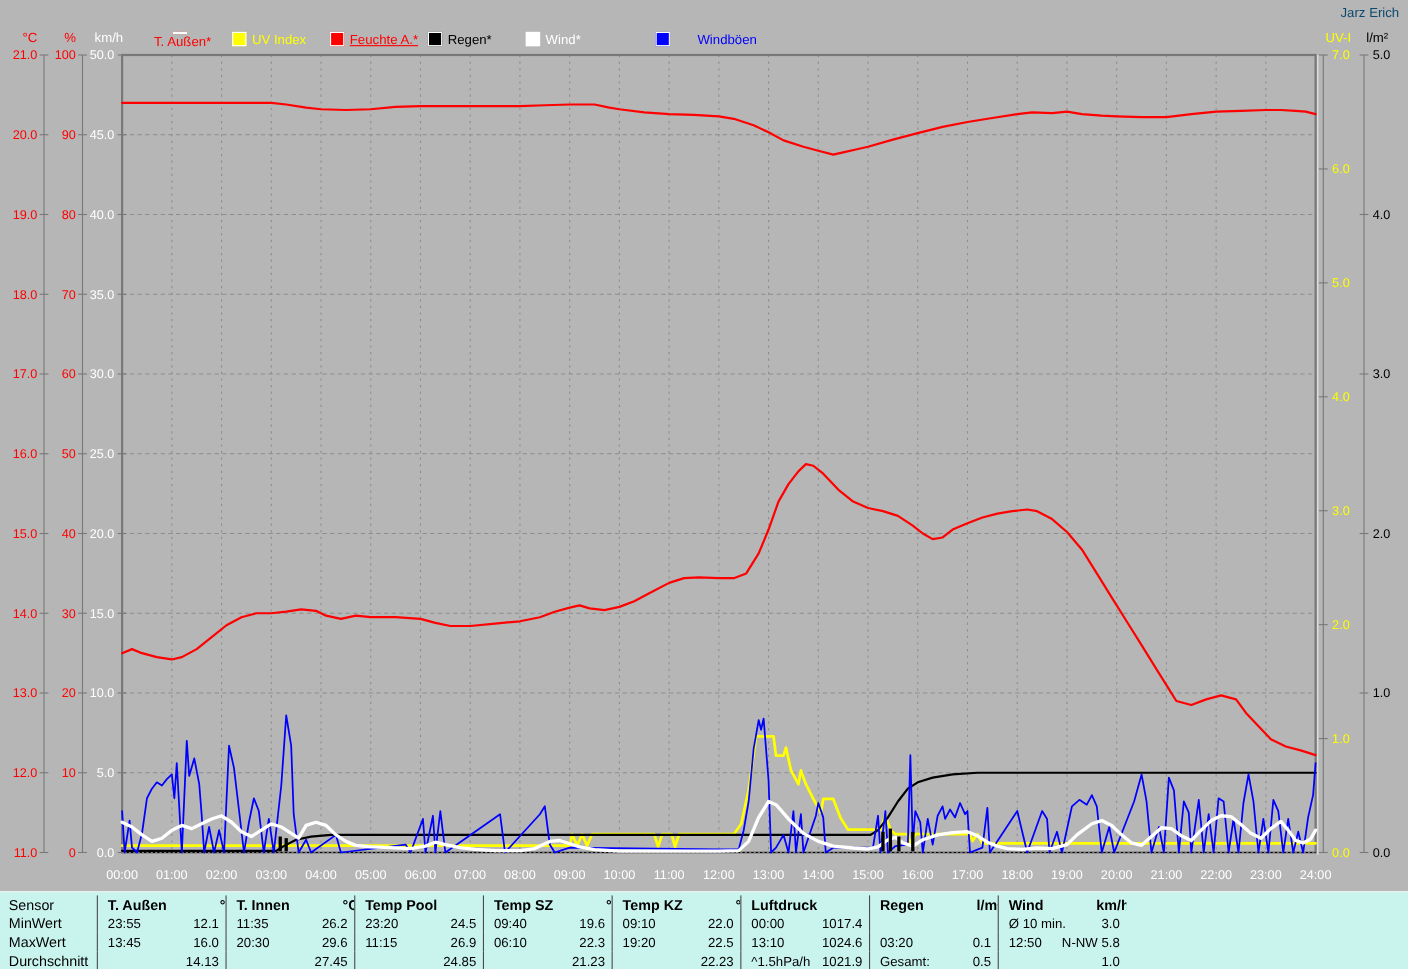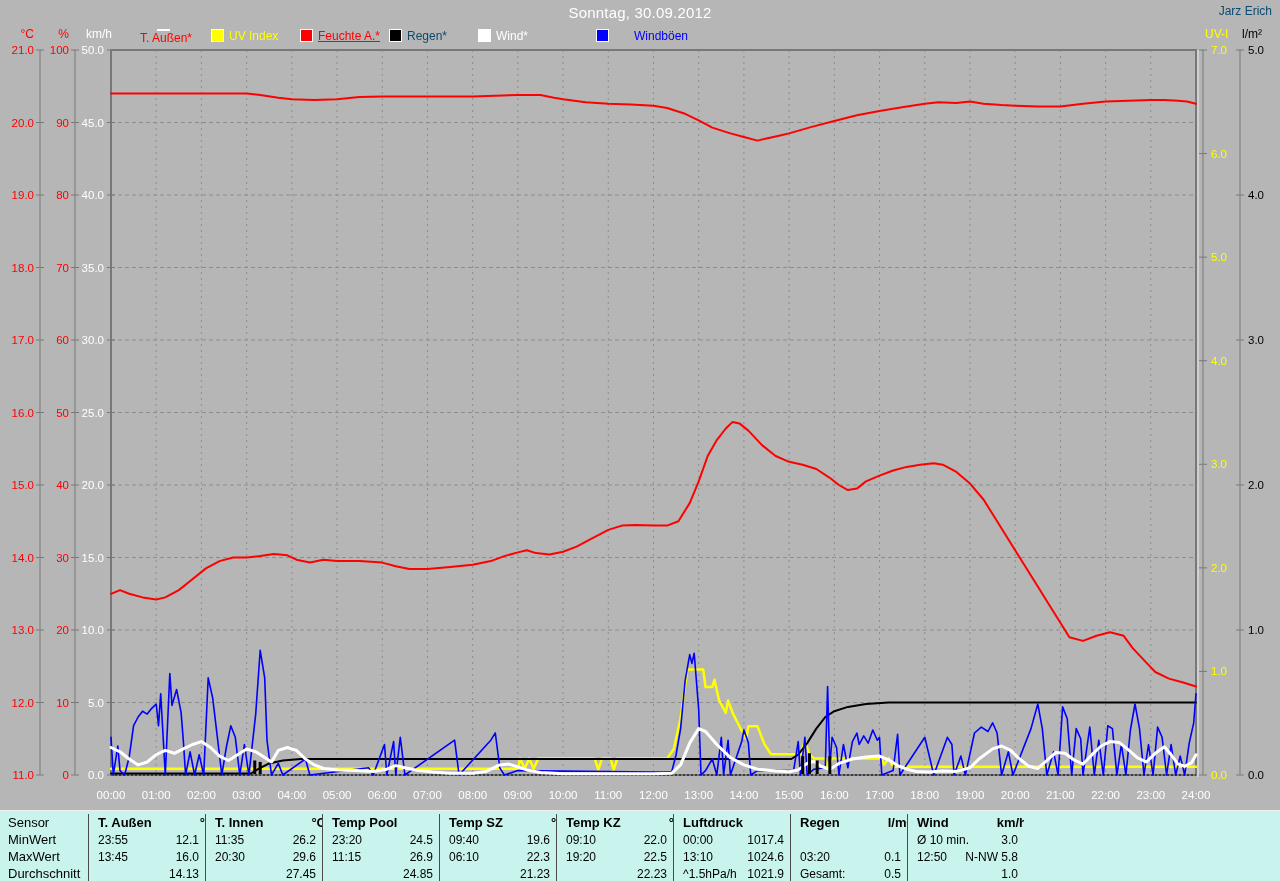--- a/index.html
+++ b/index.html
@@ -20,38 +20,37 @@
   .tcell{display:flex;justify-content:space-between;align-items:center;
        padding:0 6px 0 9px;white-space:nowrap;overflow:hidden;}
   .tsep{border-left:1px solid #4a4a4a;}
   .trowlabel{font-weight:normal;padding-left:8px;display:flex;align-items:center;font-size:13px;}
   .thead{font-weight:bold;font-size:13px;gap:48px;}
 </style>
 </head>
 <body>
 
 <div id="app">
-  <div id="page-title">Sonntag, 30.09.2012</div>
   <div id="author-label">Jarz Erich</div>
   <div id="legend">
       <div class="lg-item" style="left: 140px; flex-direction: column;">
         <span class="lg-sq" style="background: rgb(255, 0, 0);"></span>
         <span style="color: rgb(255, 0, 0);">T. Außen*</span>
       </div>
       <div class="lg-item" style="left: 211px;">
         <span class="lg-sq" style="background: rgb(255, 255, 0);"></span>
         <span style="color: rgb(255, 255, 0);">UV Index</span>
       </div>
       <div class="lg-item" style="left: 300px;">
         <span class="lg-sq" style="background: rgb(255, 0, 0);"></span>
         <span style="color: rgb(255, 0, 0); text-decoration: underline;">Feuchte A.*</span>
       </div>
       <div class="lg-item" style="left: 389px;">
         <span class="lg-sq" style="background: rgb(0, 0, 0);"></span>
-        <span style="color: #0c4a6e;">Regen*</span>
+        <span style="color: #000000;">Regen*</span>
       </div>
       <div class="lg-item" style="left: 478px;">
         <span class="lg-sq" style="background: rgb(255, 255, 255);"></span>
         <span style="color: rgb(255, 255, 255);">Wind*</span>
       </div>
       <div class="lg-item" style="left: 596px; gap: 20px;">
         <span class="lg-sq" style="background: rgb(0, 0, 255);"></span>
         <span style="color: rgb(0, 0, 255);">Windböen</span>
       </div>
     </div>

